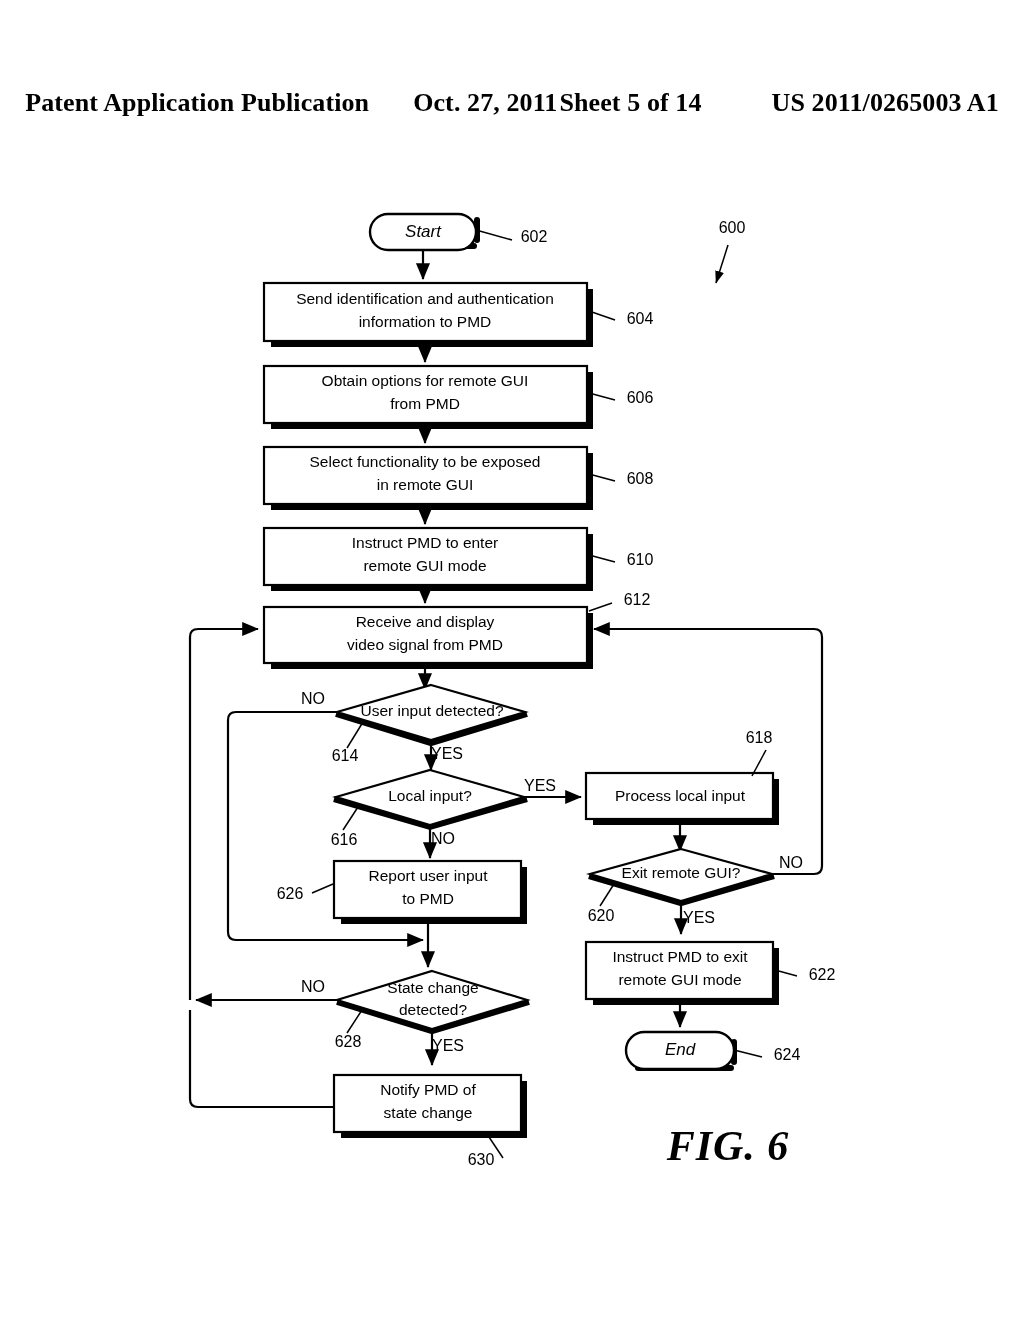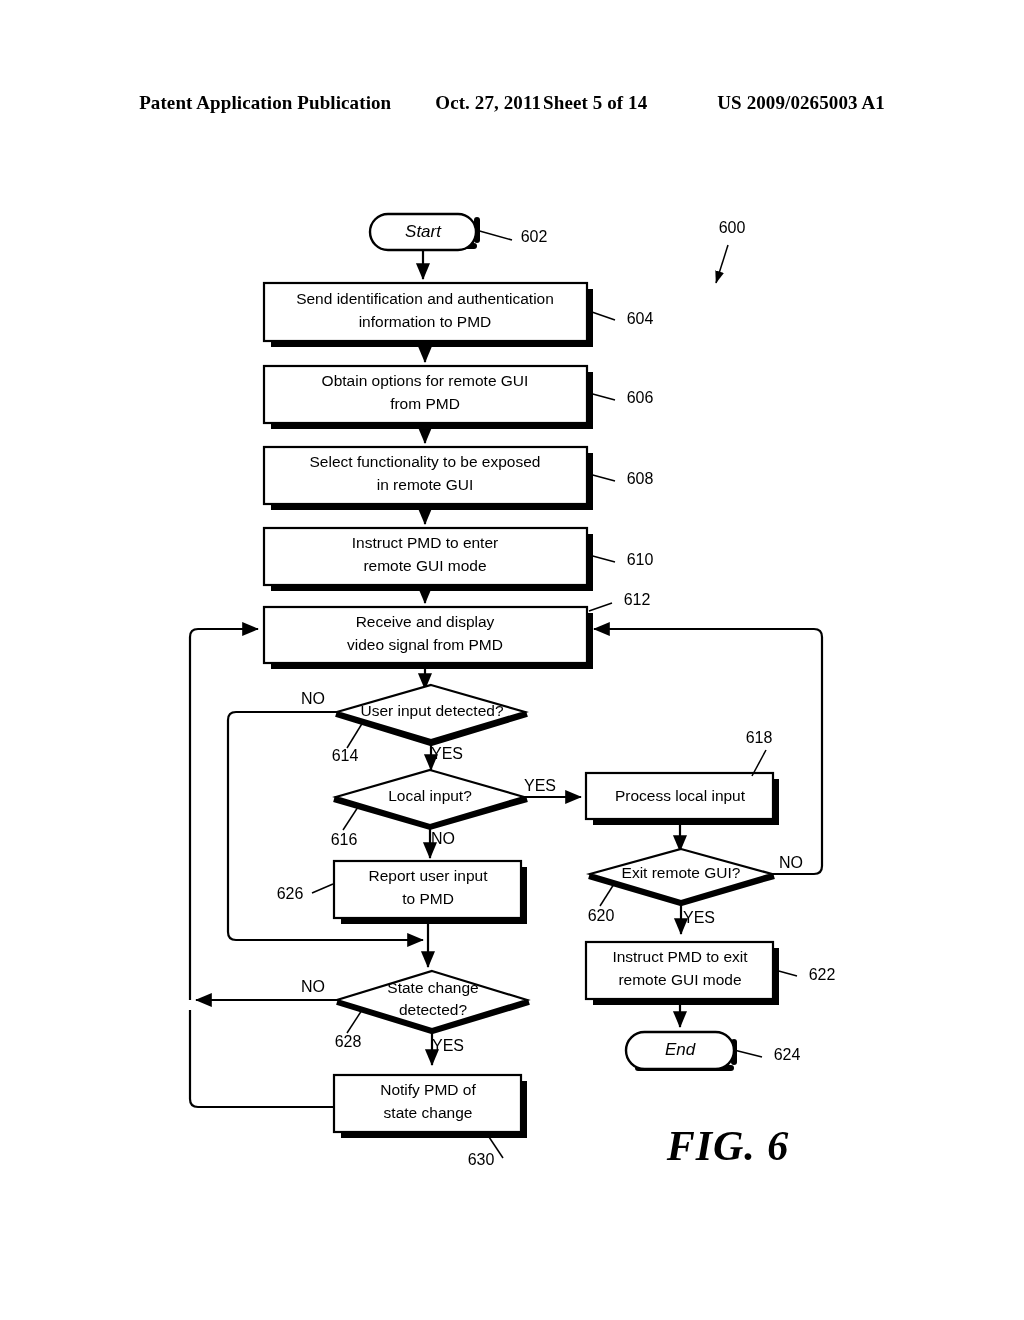--- a/index.html
+++ b/index.html
@@ -17,25 +17,25 @@
   }
 
   
   #page-header {
     position: absolute;
     top: 88px;
     left: 0;
     width: 1024px;
     height: 26px;
     display: flex;
-    align-items: flex-end;
+    align-items: flex-start;
     justify-content: center;
     font-family: "Liberation Serif", serif;
     font-weight: bold;
-    font-size: 19px;
+    font-size: 26px;
     letter-spacing: 0.1px;
     white-space: nowrap;
   }
   #page-header .hdr-pub   { margin-right: 44px; }
   #page-header .hdr-date  { margin-right: 2px; }
   #page-header .hdr-sheet { margin-right: 70px; }
   #page-header .hdr-num   { }
 
   
   #figure-canvas {
@@ -132,21 +132,21 @@
     stroke-width: 1.5;
   }
 </style>
 </head>
 <body>
 
 <div id="page-header">
   <span class="hdr-pub">Patent Application Publication</span>
   <span class="hdr-date">Oct. 27, 2011</span>
   <span class="hdr-sheet">Sheet 5 of 14</span>
-  <span class="hdr-num">US 2009/0265003 A1</span>
+  <span class="hdr-num">US 2011/0265003 A1</span>
 </div>
 
 <div id="figure-canvas">
 <svg width="1024" height="1320" viewBox="0 0 1024 1320" xmlns="http://www.w3.org/2000/svg">
   <defs>
     <marker id="arrow" markerWidth="9" markerHeight="9" refX="7.2" refY="3.2" orient="auto" markerUnits="strokeWidth">
       <path d="M0,0 L7.6,3.2 L0,6.4 z" fill="#000"></path>
     </marker>
     <marker id="arrowthin" markerWidth="10" markerHeight="10" refX="8" refY="3.4" orient="auto" markerUnits="strokeWidth">
       <path d="M0,0.4 L8.4,3.4 L0,6.4 z" fill="#000"></path>

